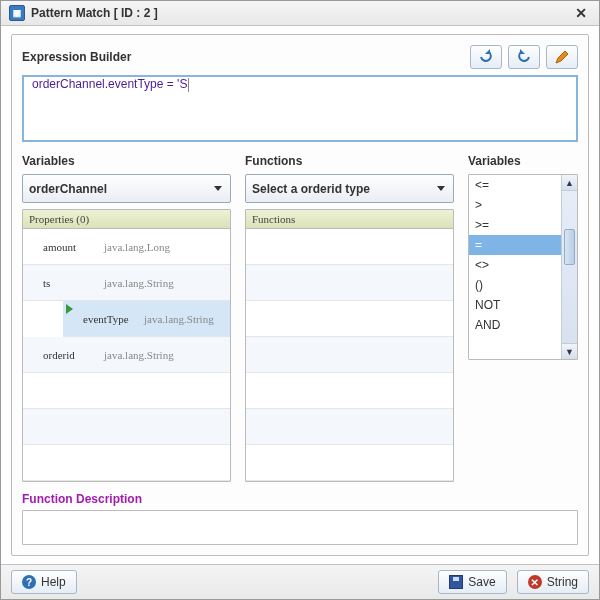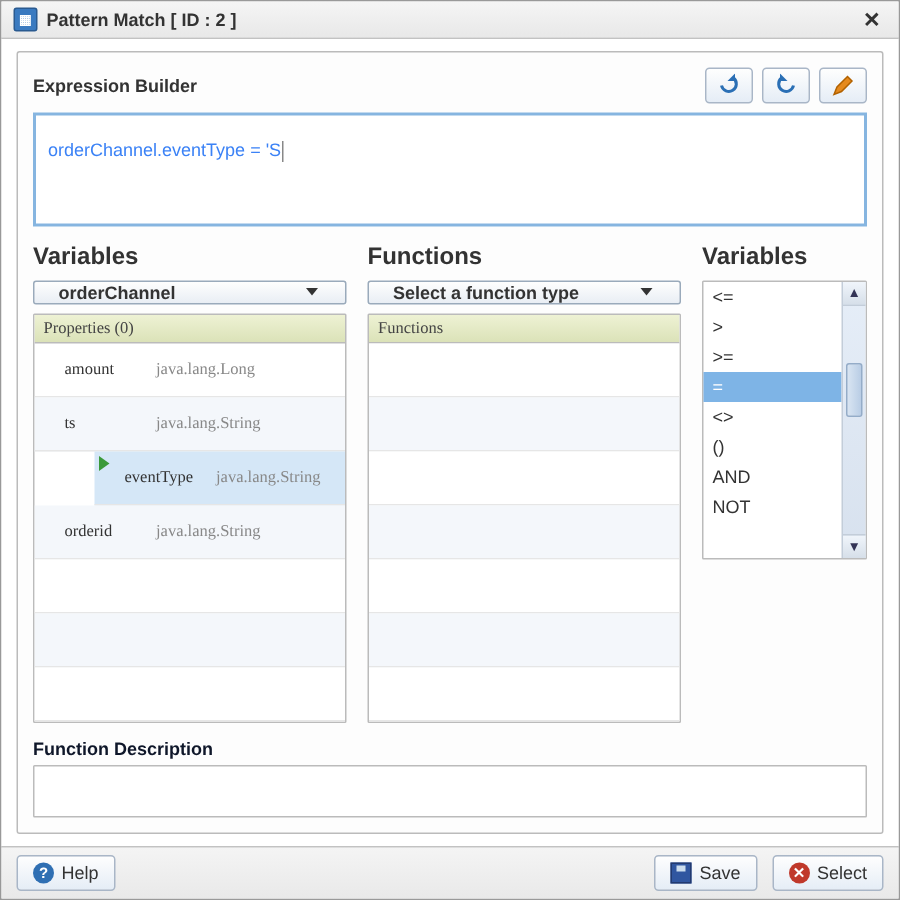--- a/index.html
+++ b/index.html
@@ -90,51 +90,51 @@
     cursor:pointer;
     display:flex;
     align-items:center;
     justify-content:center;
   }
   .tool-btn svg { width:16px; height:16px; }
   .expr-box {
     border: 2px solid #86b5e0;
     background: #fff;
     height: 88px;
-    padding: 16px 8px;
+    padding: 0 8px;
     font-size: 12px;
-    color: #3b82f6;
+    color: #4c1d95;
     margin-bottom: 12px;
   }
   .cursor-line {
     display:inline-block;
     border-right: 1px solid #888;
     height: 14px;
     vertical-align: middle;
     margin-left:1px;
   }
   .mid {
     display:grid;
     grid-template-columns: 1fr 1fr 110px;
     gap: 14px;
     flex:0 0 auto;
     margin-bottom: 10px;
   }
   .col-head {
-    font-size: 16px;
+    font-size: 12px;
     font-weight: bold;
     color:#333;
     margin-bottom: 6px;
   }
   .select-box {
     background: linear-gradient(to bottom,#fefefe,#e9eef4);
     border:1px solid #9aaabb;
     border-radius: 2px;
-    height: 16px;
-    padding: 0 16px;
+    height: 29px;
+    padding: 0 6px;
     display:flex;
     align-items:center;
     font-size:12px;
     color:#333;
     cursor:pointer;
     margin-bottom: 6px;
     font-weight:bold;
   }
   .select-box .arrow {
     margin-left:auto;
@@ -222,21 +222,21 @@
     color:#333;
     border-bottom:0;
     margin-right:16px;
     display:flex;
     align-items:center;
   }
   .op-row.sel { background:#7eb4e6; color:#fff; }
   .funcdesc-label {
     font-size:12px;
     font-weight:bold;
-    color:#0f172a;
+    color:#a21caf;
     margin-bottom:4px;
   }
   .funcdesc-box {
     border:1px solid #bbb;
     background:#fff;
     height:46px;
     border-radius:1px;
   }
   .footer {
     border-top:1px solid #c2c2c2;
@@ -360,21 +360,21 @@
                 <div class="prop-row empty"></div>
                 <div class="prop-row empty alt"></div>
                 <div class="prop-row empty"></div>
               </div>
           </div>
         </div>
 
         <div>
           <div class="col-head">Functions</div>
           <div class="select-box">
-            <span>Select a function type</span>
+            <span>Select a orderid type</span>
             <span class="arrow"></span>
           </div>
           <div class="panel-list functions-list">
             <div class="panel-list-head">Functions</div>
             <div class="prop-row empty"></div>
             <div class="prop-row empty alt"></div>
             <div class="prop-row empty"></div>
             <div class="prop-row empty alt"></div>
             <div class="prop-row empty"></div>
             <div class="prop-row empty alt"></div>
@@ -385,22 +385,22 @@
         <div>
           <div class="col-head">Variables</div>
           <div class="operands-box" style="height:186px;">
             <div id="ops-rows">
                 <div class="op-row">&lt;=</div>
                 <div class="op-row">&gt;</div>
                 <div class="op-row">&gt;=</div>
                 <div class="op-row sel">=</div>
                 <div class="op-row">&lt;&gt;</div>
                 <div class="op-row">()</div>
+                <div class="op-row">NOT</div>
                 <div class="op-row">AND</div>
-                <div class="op-row">NOT</div>
               </div>
             <div class="scroll-col">
               <div class="up">▲</div>
               <div class="thumb"></div>
               <div class="down">▼</div>
             </div>
           </div>
         </div>
       </div>
 
@@ -415,17 +415,17 @@
       <span class="icon-circ icon-blue">?</span>
       <span>Help</span>
     </div>
     <span class="spacer"></span>
     <div class="btn">
       <span class="floppy"></span>
       <span>Save</span>
     </div>
     <div class="btn">
       <span class="icon-circ icon-red">✕</span>
-      <span>Select</span>
+      <span>String</span>
     </div>
   </div>
 
 </div>
 
 </body></html>

